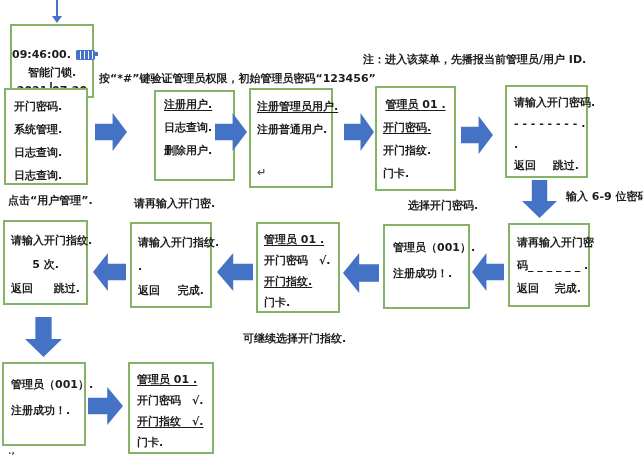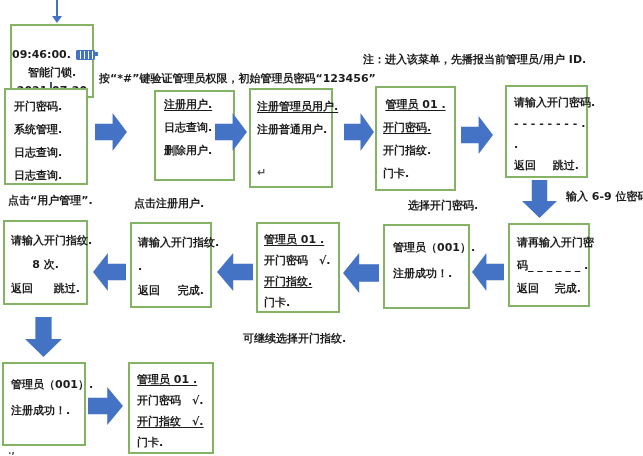--- a/index.html
+++ b/index.html
@@ -53,21 +53,21 @@
   </div>
   <div class="caption" style="left:8px;top:193px;">点击“用户管理”.</div>
 
   <div class="arrow ar" style="left:95px;top:113px;width:32px;height:38px;"></div>
 
   <div class="box" style="left:138px;top:90px;width:81px;height:91px;padding:1px 8px;margin-left:16px;">
     <div class="bl u">注册用户.</div>
     <div class="bl">日志查询.</div>
     <div class="bl">删除用户.</div>
   </div>
-  <div class="caption" style="left:134px;top:196px;">点击注册用户.</div>
+  <div class="caption" style="left:134px;top:196px;">请再输入开门密.</div>
 
   <div class="arrow ar" style="left:215px;top:113px;width:32px;height:38px;"></div>
 
   <div class="box" style="left:249px;top:88px;width:84px;height:100px;padding:5px 6px;">
     <div class="bl u">注册管理员用户.</div>
     <div class="bl">注册普通用户.</div>
     <div class="bl" style="margin-top:20px;color:#555;">↵</div>
   </div>
 
   <div class="arrow ar" style="left:344px;top:113px;width:30px;height:38px;"></div>
@@ -119,21 +119,21 @@
   <div class="box" style="left:130px;top:222px;width:82px;height:86px;padding:7px 6px;">
     <div class="bl" style="line-height:24px;">请输入开门指纹.</div>
     <div class="bl" style="line-height:24px;">.</div>
     <div class="bl ret" style="line-height:24px;"><span>返回</span><span>完成.</span></div>
   </div>
 
   <div class="arrow al" style="left:93px;top:253px;width:33px;height:38px;"></div>
 
   <div class="box" style="left:3px;top:220px;width:85px;height:85px;padding:7px 6px;">
     <div class="bl" style="line-height:24px;">请输入开门指纹.</div>
-    <div class="bl" style="line-height:24px;text-align:center;">8 次.</div>
+    <div class="bl" style="line-height:24px;text-align:center;">5 次.</div>
     <div class="bl ret" style="line-height:24px;"><span>返回</span><span>跳过.</span></div>
   </div>
 
   <div class="caption" style="left:243px;top:331px;">可继续选择开门指纹.</div>
 
   <div class="arrow ad" style="left:25px;top:317px;width:37px;height:40px;"></div>
 
   <div class="box" style="left:2px;top:362px;width:84px;height:84px;padding:8px 7px;">
     <div class="bl" style="line-height:26px;">管理员（001）.</div>
     <div class="bl" style="line-height:26px;">注册成功！.</div>

